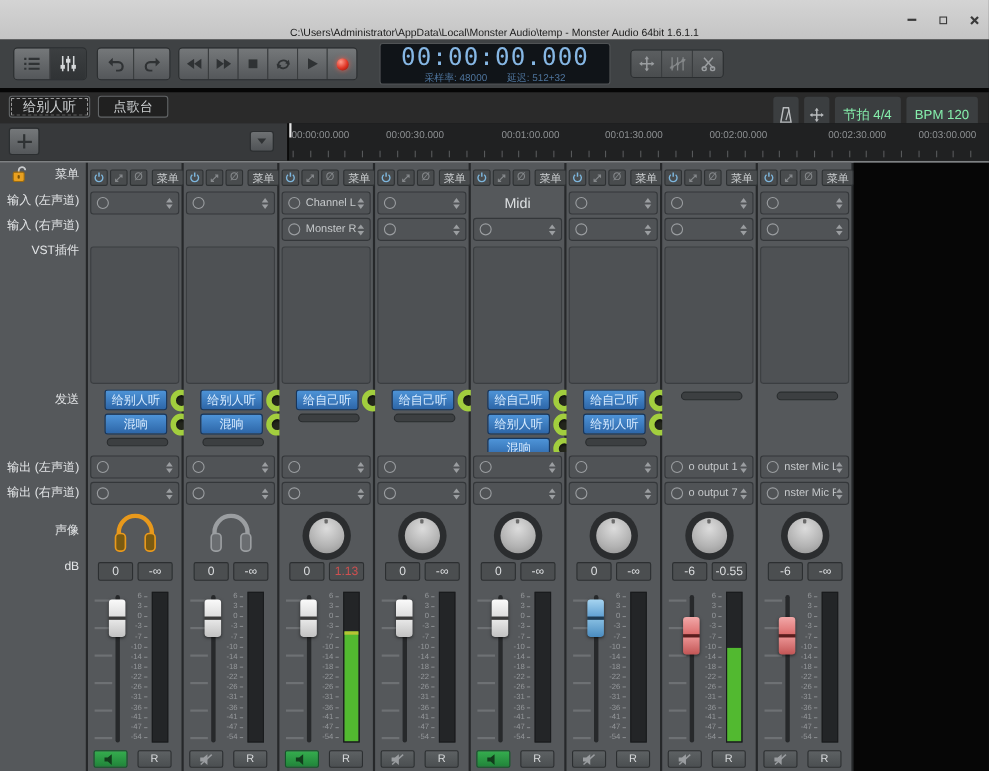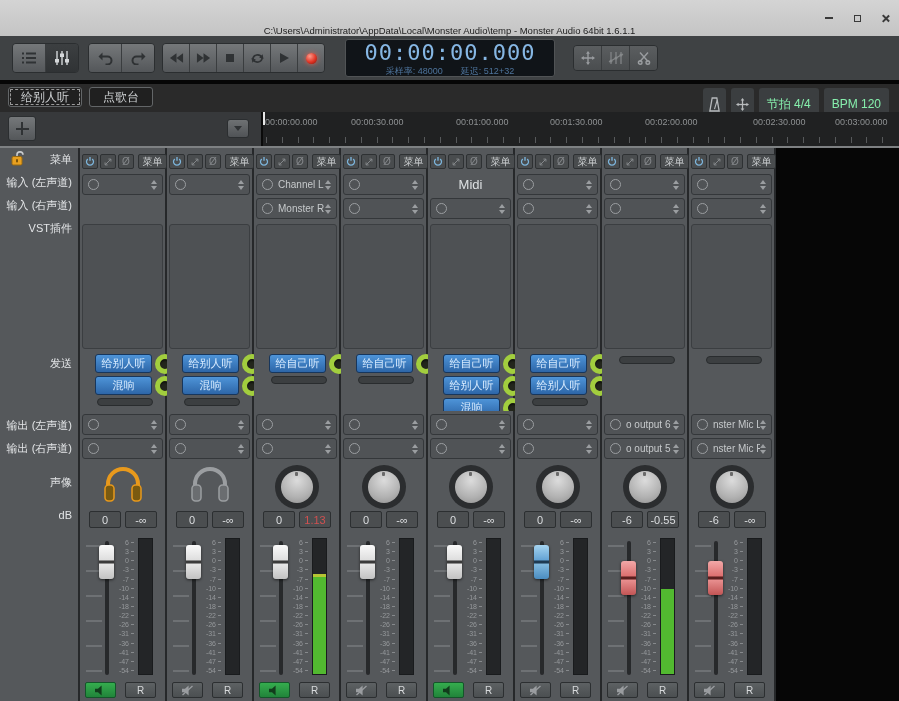--- a/index.html
+++ b/index.html
@@ -1317,29 +1317,29 @@
             <i class="up"></i>
             <i class="dn"></i>
           </span>
         </div>
         <div class="vst-box"></div>
         <div class="sends">
           <div class="send-bar"></div>
         </div>
         <div class="dd out-l">
           <span class="dd-circle"></span>
-          <span class="dd-text">o output 6</span>
+          <span class="dd-text">o output 1</span>
           <span class="spin">
             <i class="up"></i>
             <i class="dn"></i>
           </span>
         </div>
         <div class="dd out-r">
           <span class="dd-circle"></span>
-          <span class="dd-text">o output 5</span>
+          <span class="dd-text">o output 7</span>
           <span class="spin">
             <i class="up"></i>
             <i class="dn"></i>
           </span>
         </div>
         <div class="pan-wrap">
           <div class="knob-outer">
             <div class="knob-inner"></div>
           </div>
         </div>

